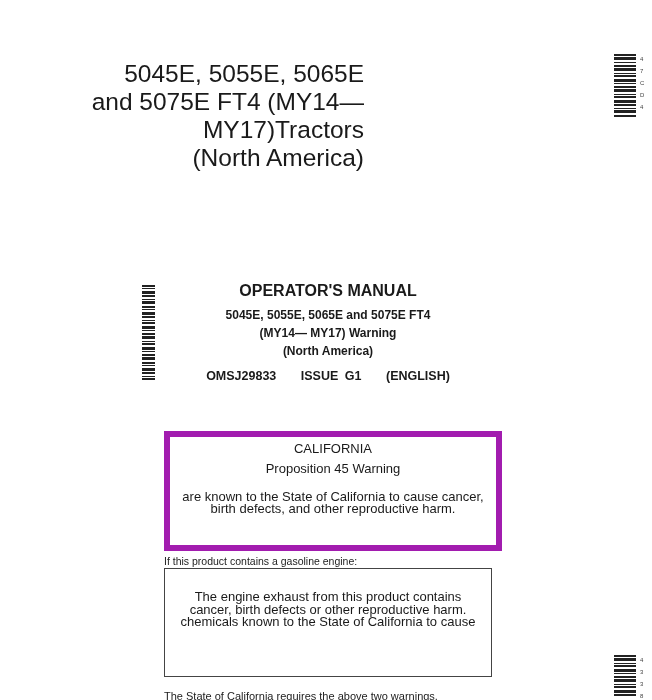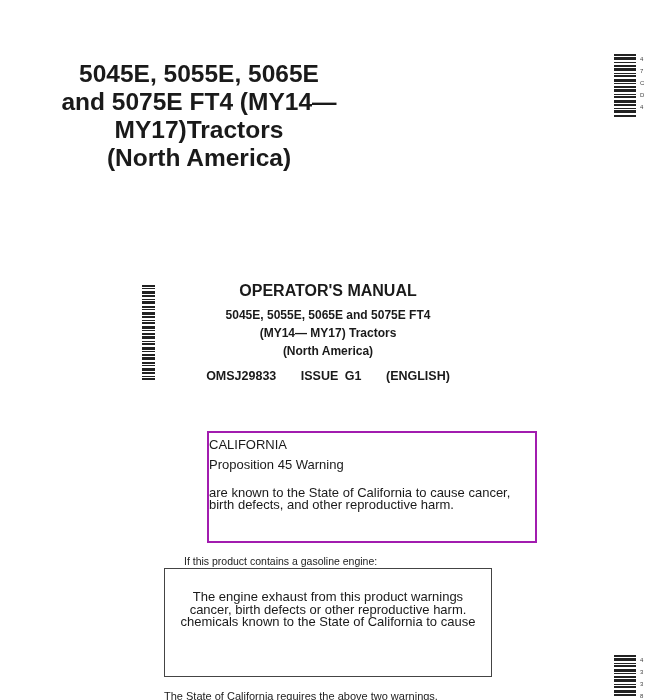--- a/index.html
+++ b/index.html
@@ -4,38 +4,38 @@
 <style>
   html, body { margin: 0; padding: 0; }
   body {
     width: 652px; height: 700px; overflow: hidden;
     background: #ffffff; position: relative;
     font-family: "Liberation Sans", sans-serif; color: #111;
   }
   .abs { position: absolute; }
   .big-title {
     right: 288px; top: 60px; width: 330px;
-    text-align: center; font-weight: bold; font-size: 24.5px; line-height: 28px;
+    text-align: right; font-weight: normal; font-size: 24.5px; line-height: 28px;
     color: #1a1a1a;
   }
   .big-title div { white-space: nowrap; }
   .center-block { left: 160px; width: 336px; text-align: center; font-weight: bold; color: #1a1a1a; }
   .manual-heading { top: 282px; font-size: 16px; }
   .subtitle { top: 306px; font-size: 12px; line-height: 18px; }
   .subtitle div { white-space: nowrap; }
   .issue-line { top: 369px; font-size: 12.5px; word-spacing: 3px; }
   .issue-line span + span { margin-left: 18px; }
   .prop-box {
     left: 164px; top: 431px; width: 326px; height: 108px;
-    border: 2px solid #a21caf; color: #1a1a1a; margin-left: 43px;
+    border: 6px solid #a21caf; text-align: center; color: #1a1a1a;
   }
   .prop-box .pb-title { margin-top: 4px; font-size: 13px; }
   .prop-box .pb-sub { margin-top: 5px; font-size: 13px; }
   .prop-box .pb-body { margin-top: 15px; font-size: 13px; line-height: 12px; }
-  .gas-note { left: 164px; top: 555px; font-size: 10.5px; color: #222; margin-left: 20px; }
+  .gas-note { left: 164px; top: 555px; font-size: 10.5px; color: #222; }
   .warn-box {
     left: 164px; top: 568px; width: 326px; height: 107px;
     border: 1px solid #444; color: #1a1a1a;
   }
   .warn-header {
     height: 34px; border-bottom: 2px solid #222;
     display: flex; align-items: center; justify-content: center;
     font-weight: bold; font-size: 21px; gap: 6px;
   }
   .warn-body { text-align: center; font-size: 13px; line-height: 12.5px; margin-top: 22px; }
@@ -108,21 +108,21 @@
   <div class="bar" style="height:1px;margin-bottom:2px;"></div>
   <div class="bar" style="height:3px;margin-bottom:1px;"></div>
   <div class="bar" style="height:2px;margin-bottom:2px;"></div>
   <div class="bar" style="height:1px;margin-bottom:1px;"></div>
   <div class="bar" style="height:2px;"></div>
 </div>
 
 <div class="abs center-block manual-heading">OPERATOR'S MANUAL</div>
 <div class="abs center-block subtitle">
   <div>5045E, 5055E, 5065E and 5075E FT4</div>
-  <div>(MY14— MY17) Tractors</div>
+  <div>(MY14— MY17) Warning</div>
   <div>(North America)</div>
 </div>
 <div class="abs center-block issue-line">
   <span>OMSJ29833</span>
   <span style="margin-left:18px;">ISSUE G1</span>
   <span>(ENGLISH)</span>
 </div>
 
 <div class="abs prop-box">
   <div class="pb-title">CALIFORNIA</div>
@@ -130,21 +130,21 @@
   <div class="pb-body">
     <div>are known to the State of California to cause cancer,</div>
     <div>birth defects, and other reproductive harm.</div>
   </div>
 </div>
 
 <div class="abs gas-note">If this product contains a gasoline engine:</div>
 
 <div class="abs warn-box">
   <div class="warn-body">
-    <div>The engine exhaust from this product warnings</div>
+    <div>The engine exhaust from this product contains</div>
     <div>cancer, birth defects or other reproductive harm.</div>
     <div>chemicals known to the State of California to cause</div>
   </div>
 </div>
 
 <div class="abs footer-text">The State of California requires the above two warnings.</div>
 
 <div class="abs barcode side-barcode" style="top:655px;">
   <div class="bar" style="height:2px;margin-bottom:1px;"></div>
   <div class="bar" style="height:3px;margin-bottom:2px;"></div>

